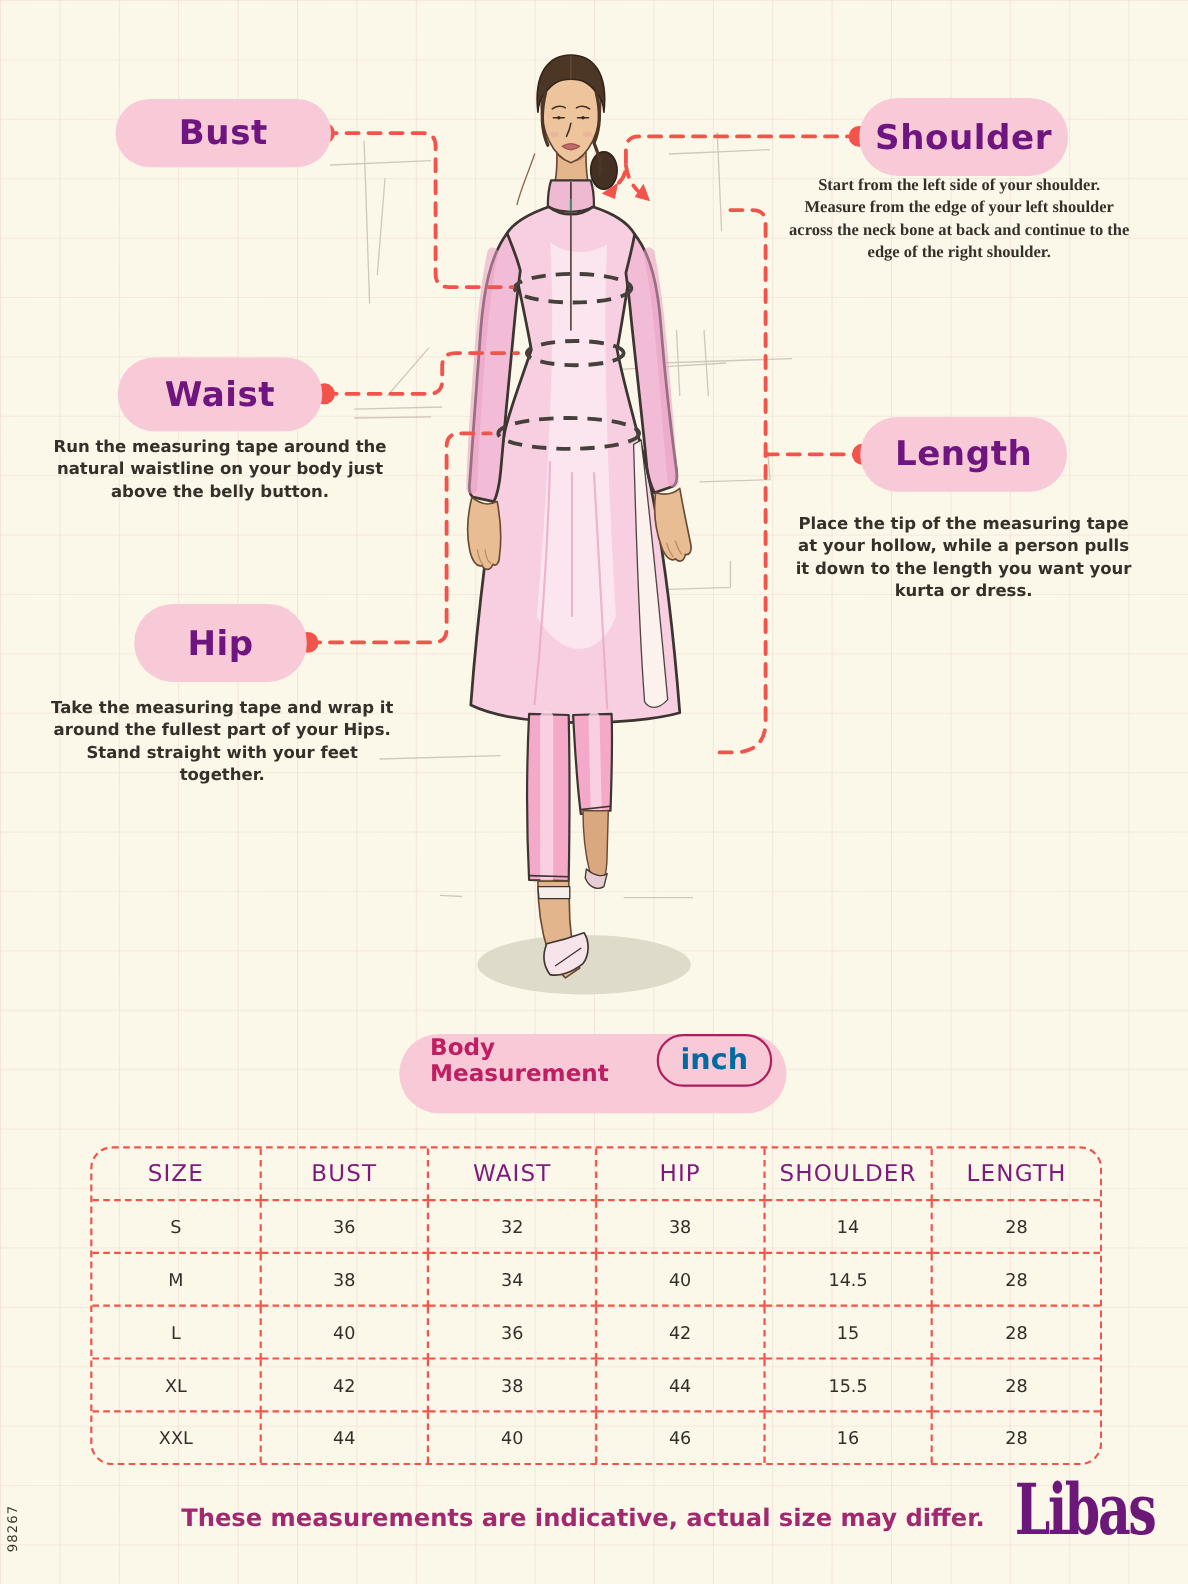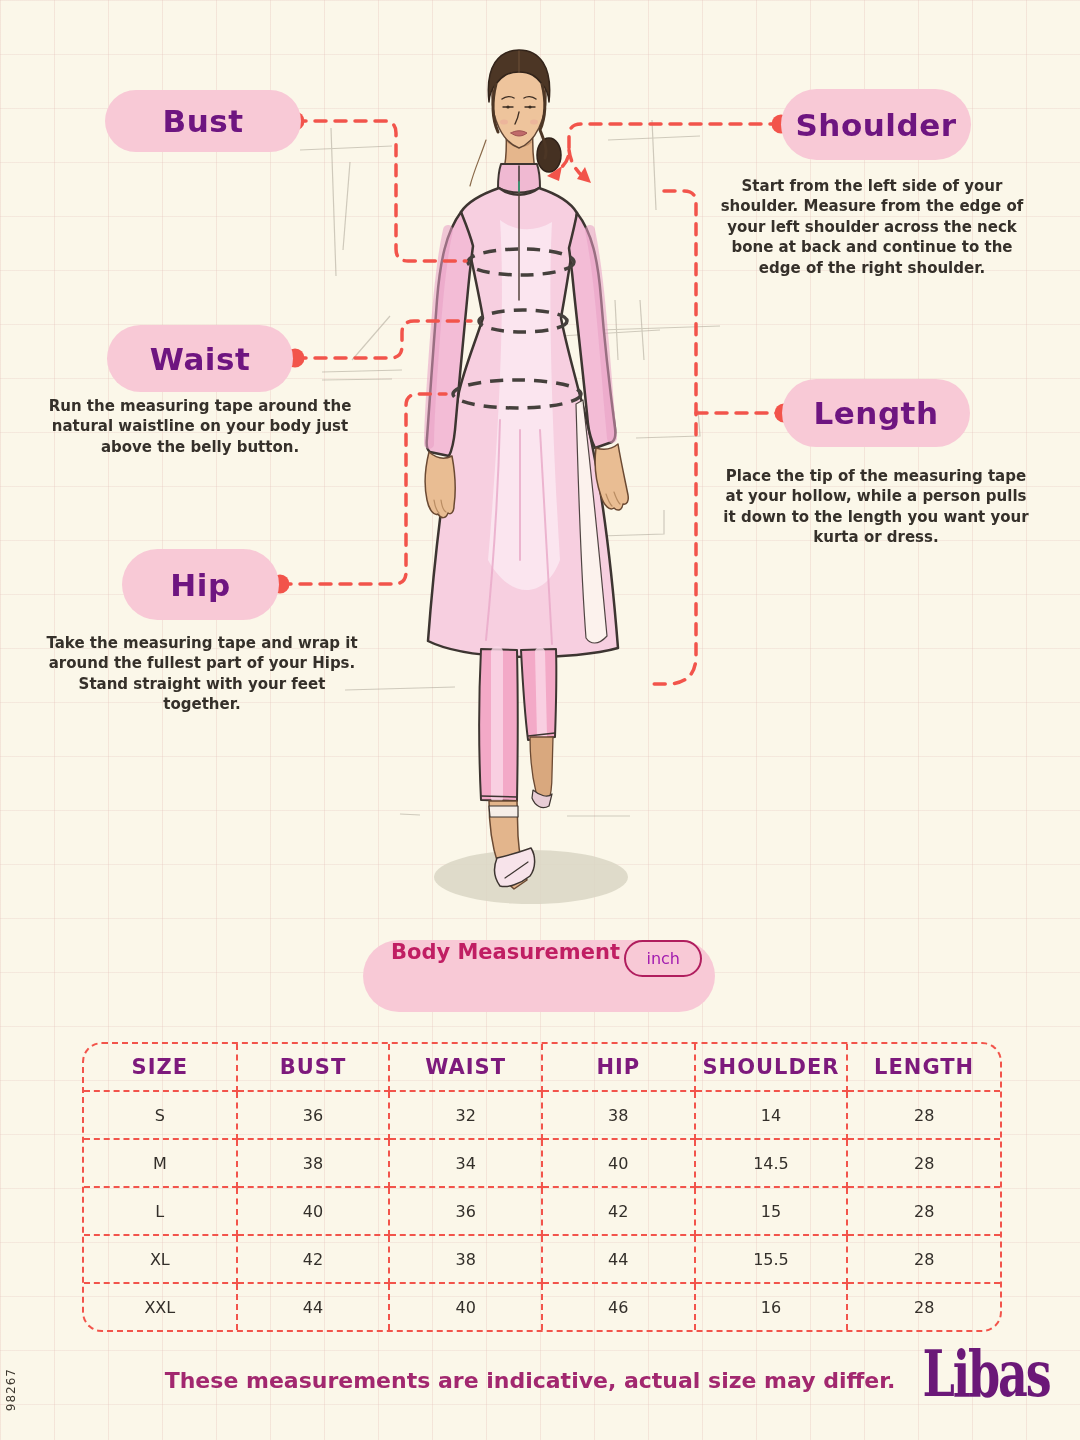--- a/index.html
+++ b/index.html
@@ -22,29 +22,29 @@
     color:#35302a;line-height:1.36;
   }
   .svg-layer{position:absolute;left:0;top:0;}
   .banner{
     position:absolute;left:363px;top:940px;width:352px;height:72px;
     background:#f8c9d6;border-radius:36px;display:flex;align-items:flex-start;
   }
   .banner-title{margin-left:28px;font-size:21px;font-weight:700;color:#c01e63;}
   .unit-badge{
     margin-left:auto;margin-right:13px;border:2.5px solid #b01e5e;border-radius:24px;
-    padding:7px 20px;color:#a21caf;font-size:16px;font-weight:400;
+    padding:7px 20px;color:#0369a1;font-size:26px;font-weight:700;
   }
   .size-table-wrap{
     position:absolute;left:82px;top:1042px;width:916px;
     border:2.5px dashed #f2544b;border-radius:20px;
   }
   table.size-table{width:100%;border-collapse:collapse;table-layout:fixed;}
   .size-table th{
-    height:44px;font-size:21px;font-weight:700;color:#7d1a7c;letter-spacing:1px;
+    height:44px;font-size:21px;font-weight:400;color:#7d1a7c;letter-spacing:1px;
     border-right:2px dashed #f2544b;border-bottom:2px dashed #f2544b;
   }
   .size-table td{
     height:44px;font-size:16px;color:#332f2a;text-align:center;
     border-right:2px dashed #f2544b;border-bottom:2px dashed #f2544b;
   }
   .size-table th:last-child,.size-table td:last-child{border-right:none;}
   .size-table tr:last-child td{border-bottom:none;}
   .footer-note{
     position:absolute;left:0;top:1368px;width:1060px;text-align:center;
@@ -205,21 +205,21 @@
   <div class="desc" style="left:48px;top:396px;width:304px;">Run the measuring tape around the natural waistline on your body just above the belly button.</div>
 
   <div class="pill" style="left:122px;top:549px;width:157px;height:71px;">
     <span>Hip</span>
   </div>
   <div class="desc" style="left:46px;top:633px;width:312px;">Take the measuring tape and wrap it around the fullest part of your Hips. Stand straight with your feet together.</div>
 
   <div class="pill" style="left:781px;top:89px;width:190px;height:71px;">
     <span>Shoulder</span>
   </div>
-  <div class="desc" style="left:717px;top:176px;width:310px;">Start from the left side of your shoulder. Measure from the edge of your left shoulder across the neck bone at back and continue to the edge of the right shoulder.</div>
+  <div class="desc" style="left:717px;top:159px;width:310px;font-family:Liberation Serif, serif;">Start from the left side of your shoulder. Measure from the edge of your left shoulder across the neck bone at back and continue to the edge of the right shoulder.</div>
 
   <div class="pill" style="left:782px;top:379px;width:188px;height:68px;">
     <span>Length</span>
   </div>
   <div class="desc" style="left:718px;top:466px;width:316px;">Place the tip of the measuring tape at your hollow, while a person pulls it down to the length you want your kurta or dress.</div>
 
   <div class="banner">
     <span class="banner-title">Body Measurement</span>
     <span class="unit-badge">inch</span>
   </div>

